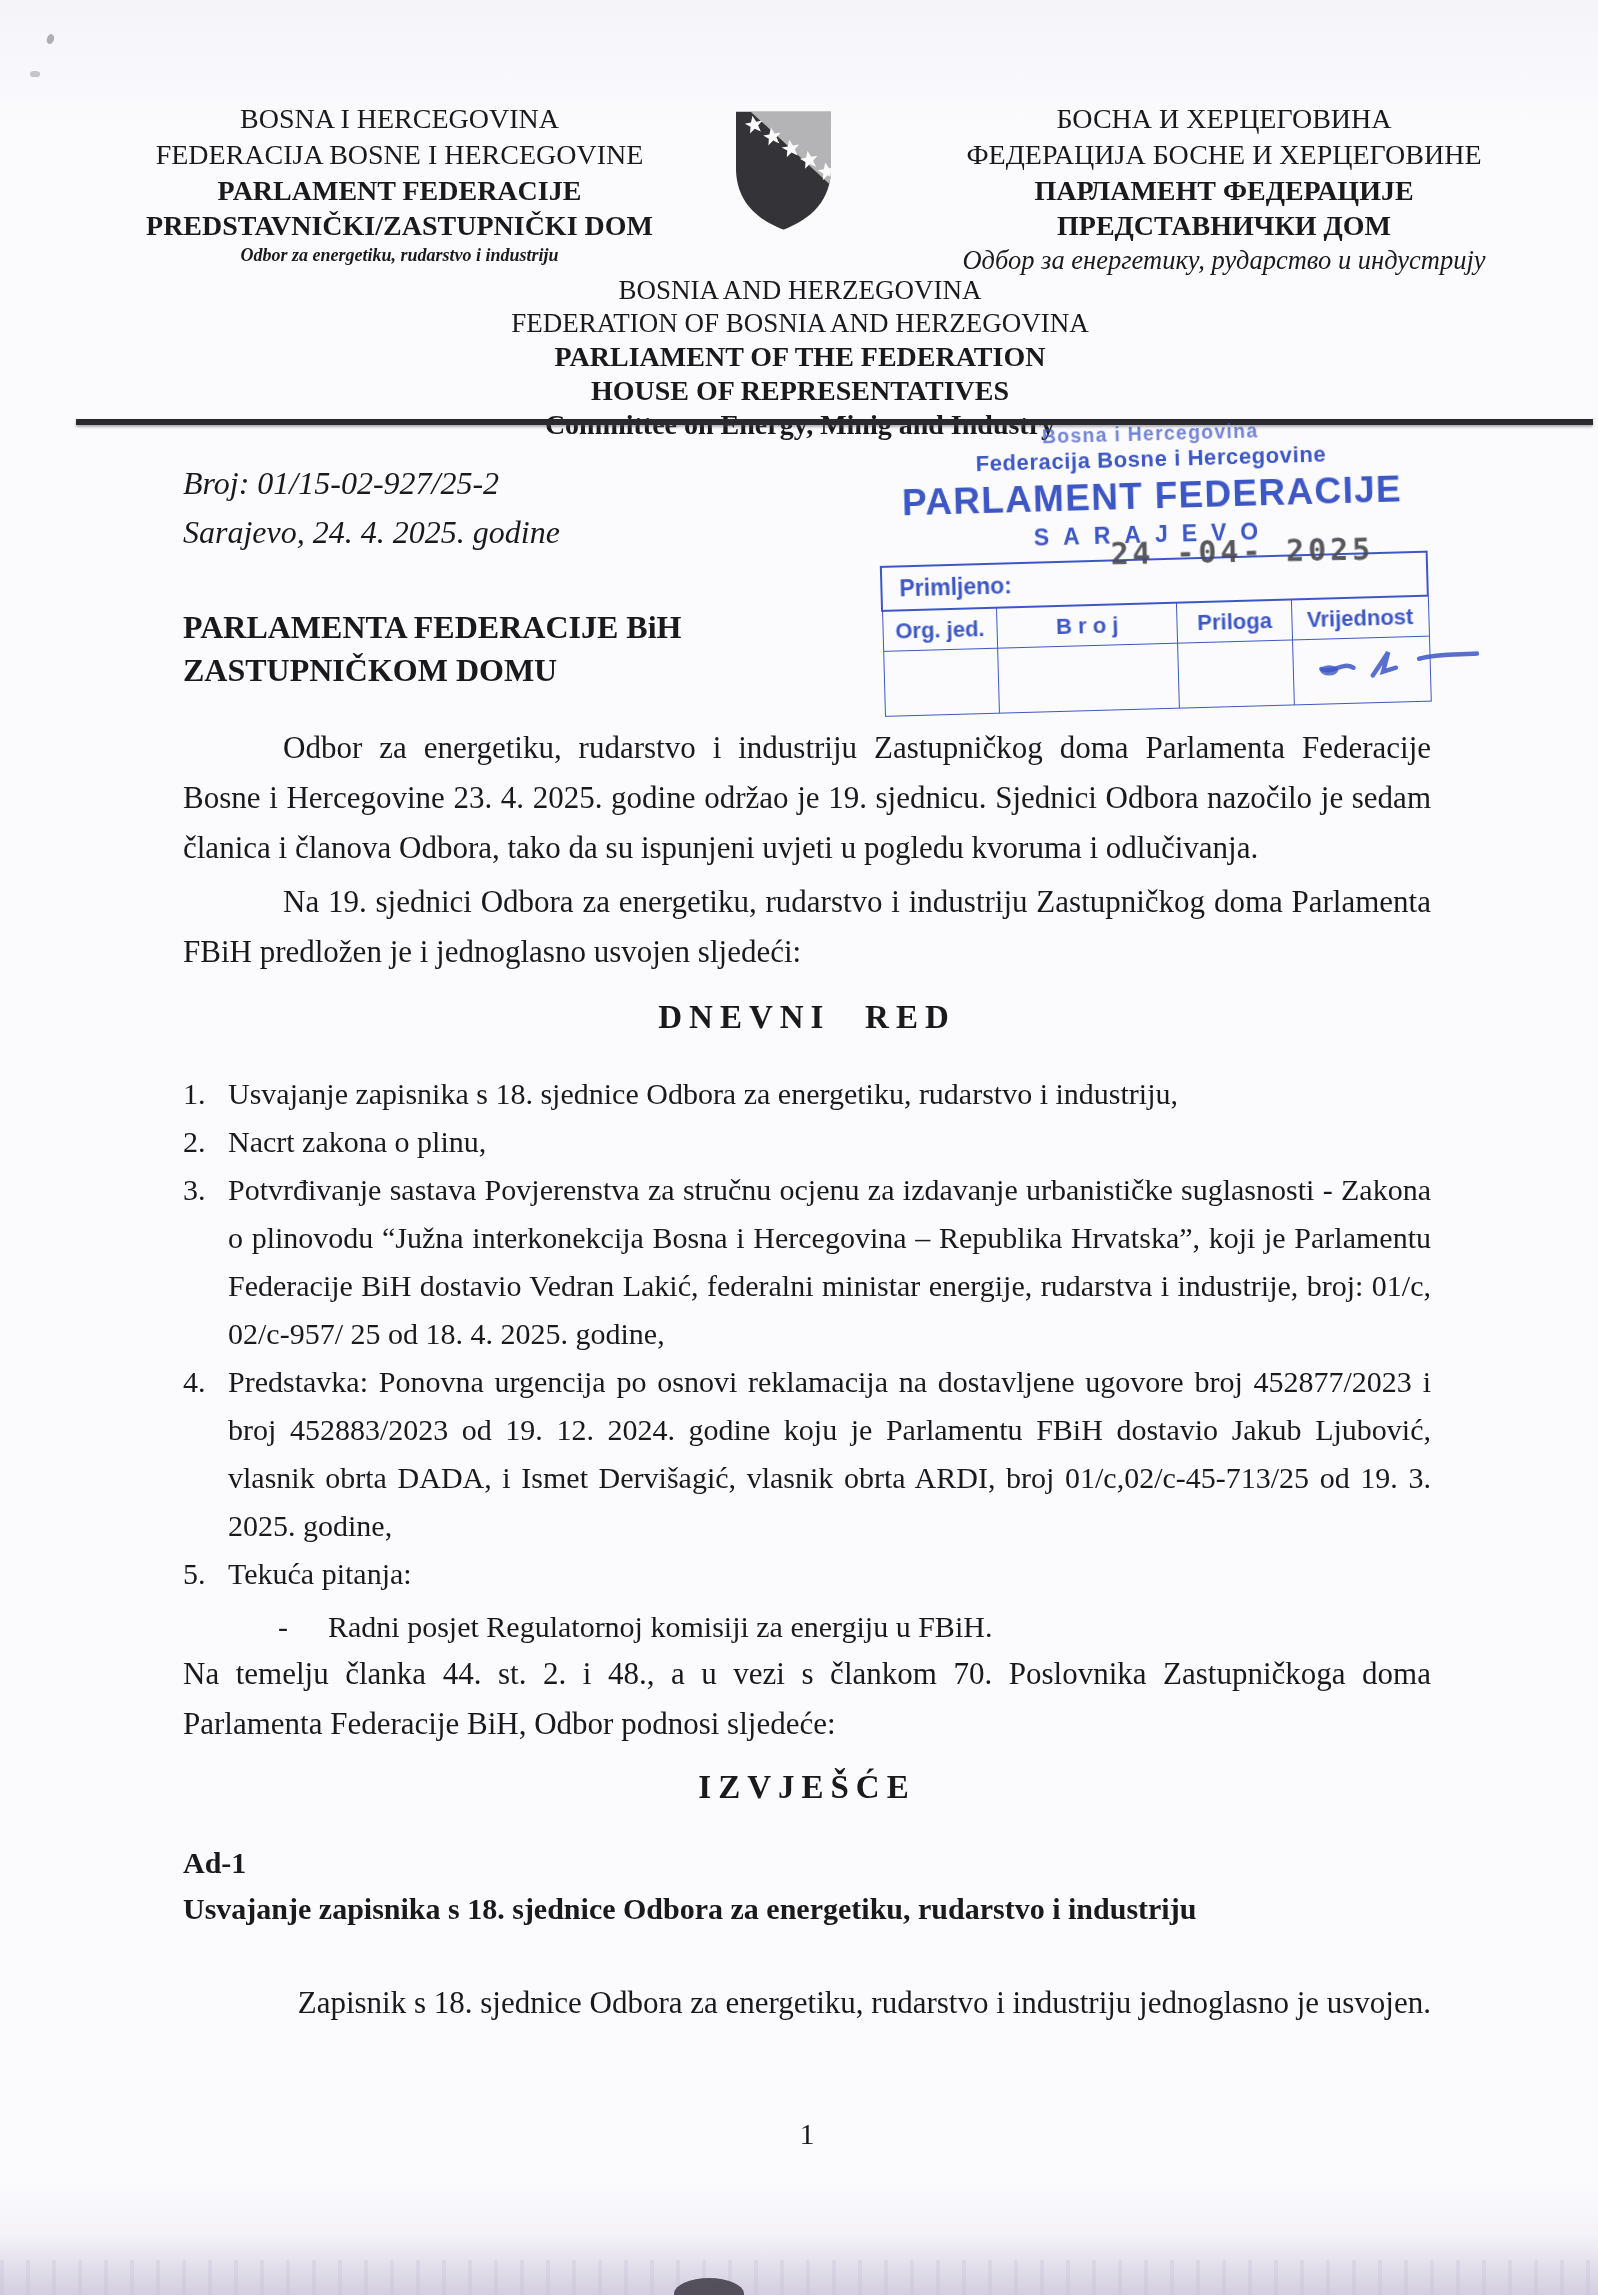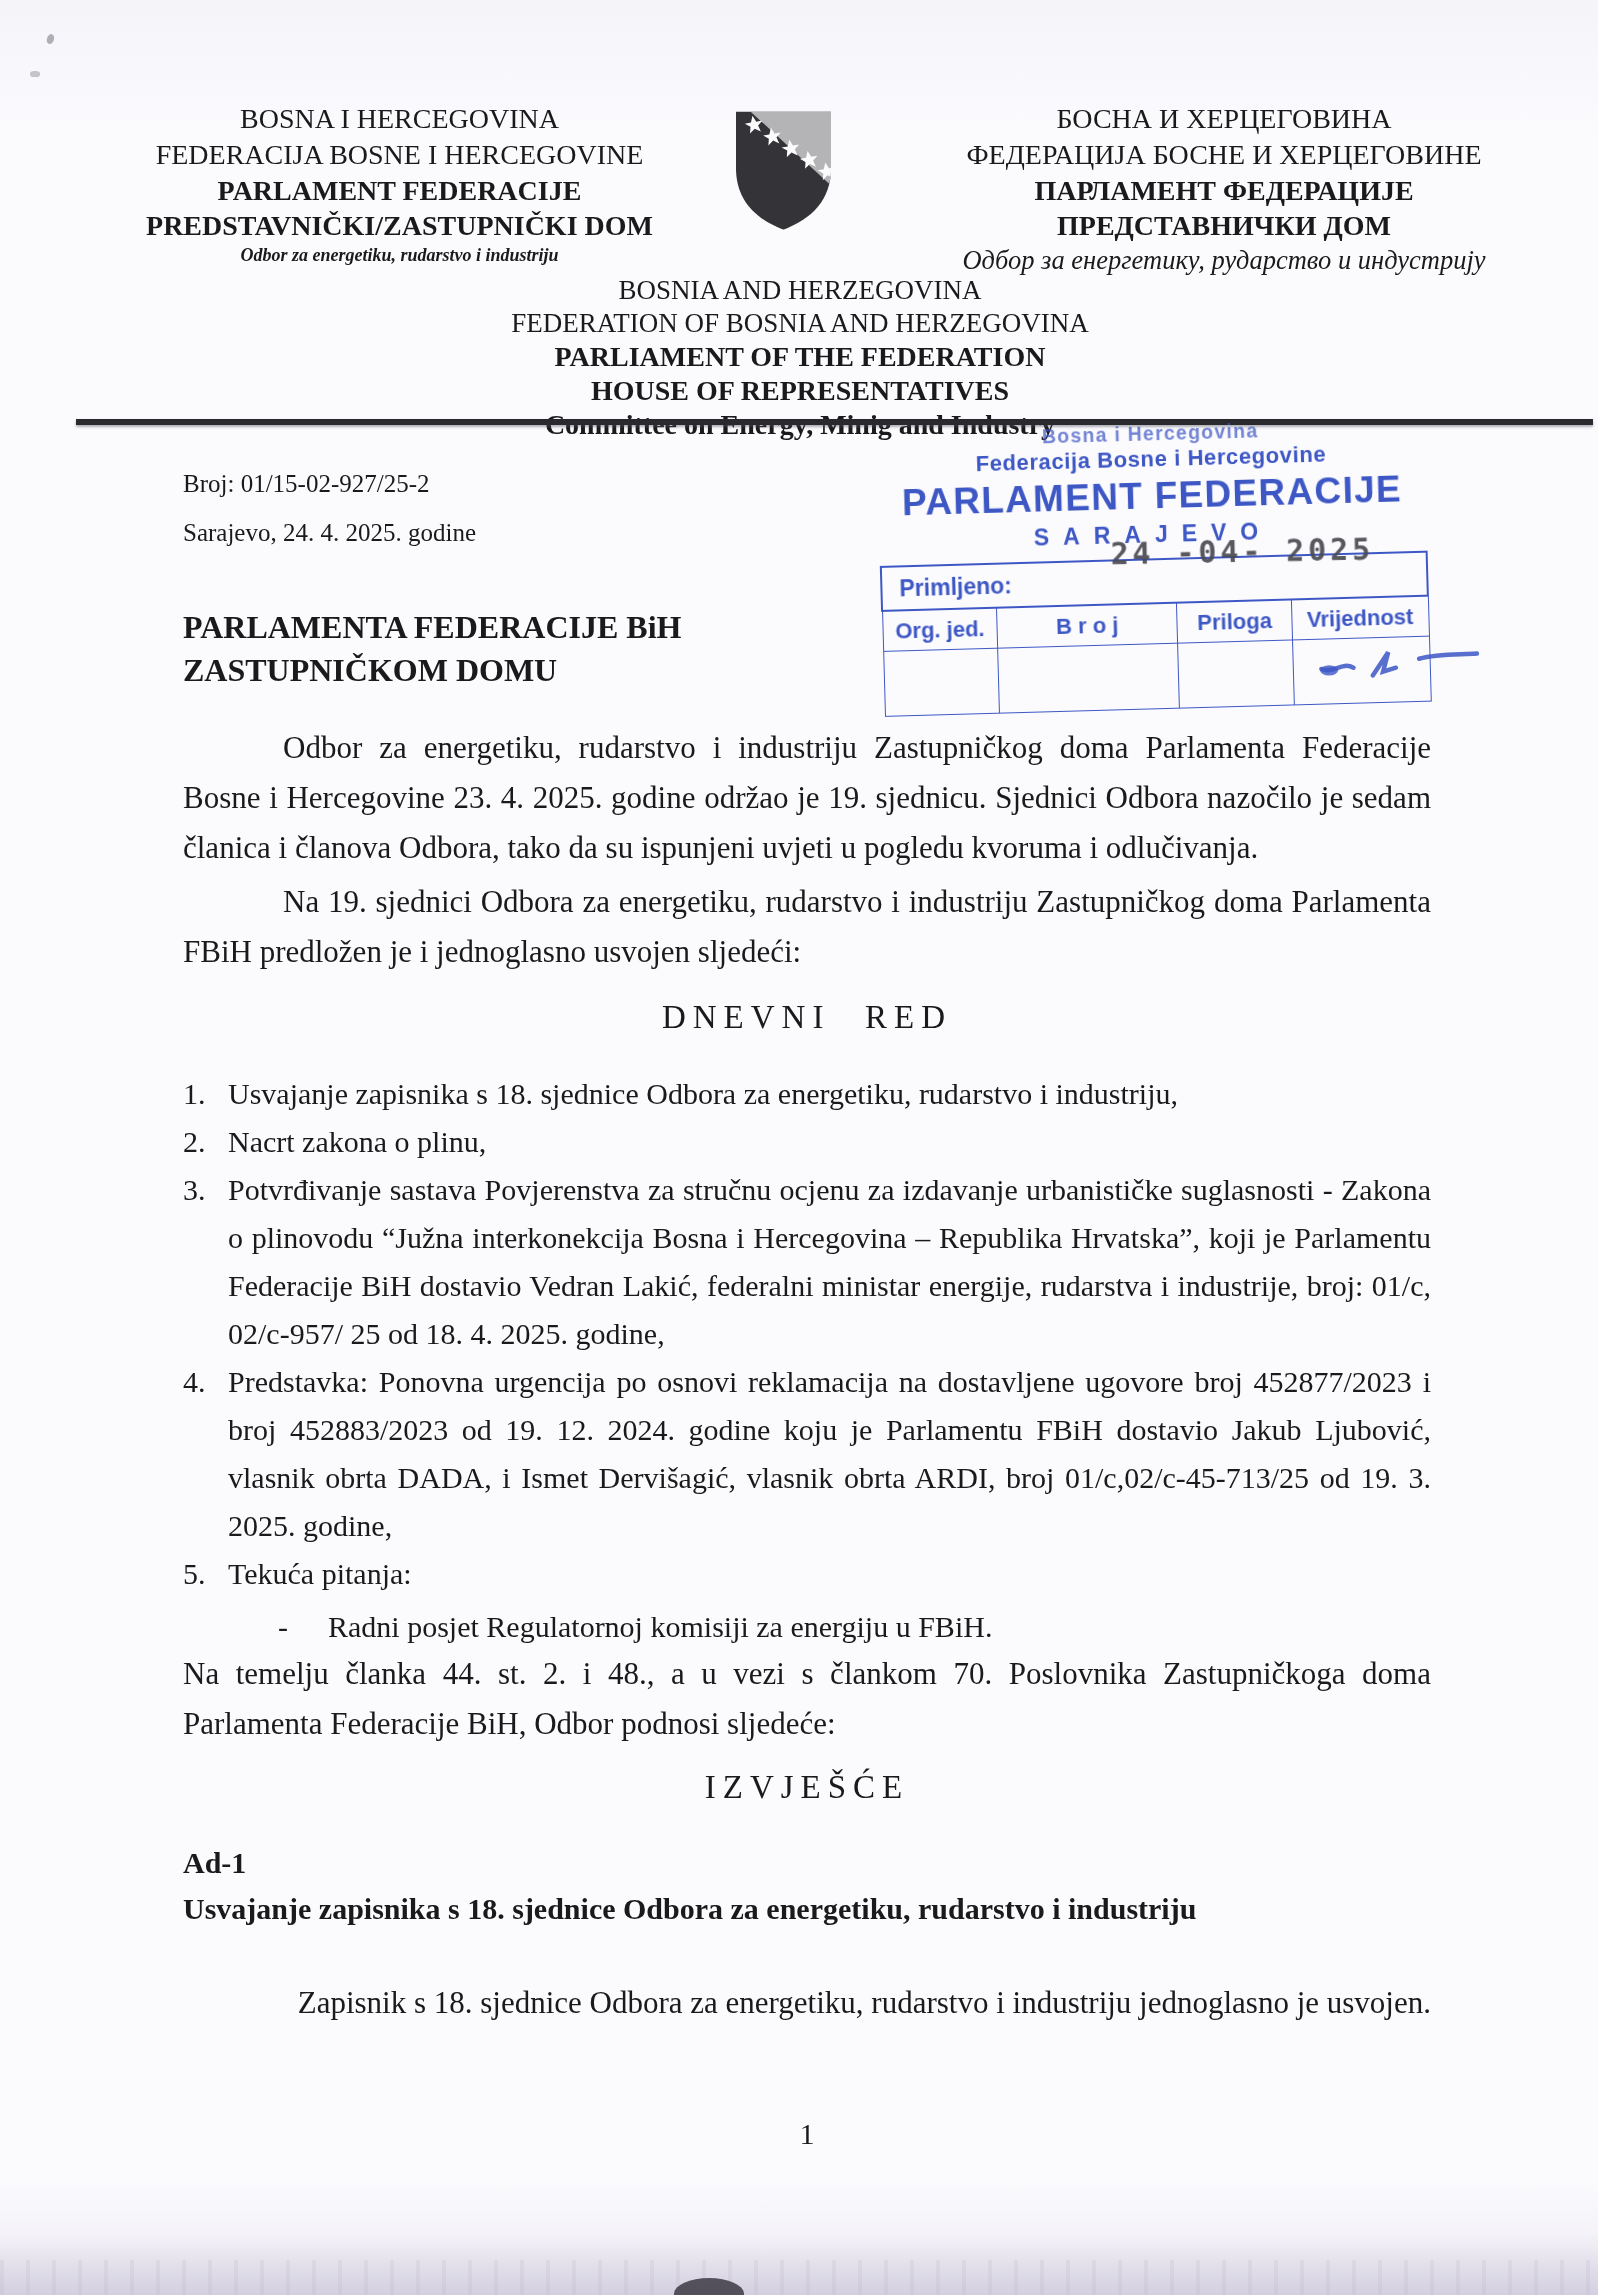--- a/index.html
+++ b/index.html
@@ -22,21 +22,21 @@
   .hdr .bi{ font-weight:bold; font-style:italic; font-size:18px; }
   .hdr .i{ font-style:italic; font-size:26.5px; }
   .hdr-left{ left:90px; top:101px; width:619px; }
   .hdr-right{ left:895px; top:101px; width:658px; }
   .coat{ left:728px; top:107px; width:111px; height:126px; }
   .english{ left:413px; top:274px; width:774px; text-align:center; line-height:1.22; font-size:27px; }
   .english .b{ font-weight:bold; font-size:28px; }
   .rule{ left:76px; top:419px; width:1517px; height:5.8px; background:#2a2a2e;
          box-shadow:0 1.9px 2.6px rgba(80,80,95,.45); }
   
-  .meta{ left:183px; top:459px; font-size:25px; line-height:49px; }
+  .meta{ left:183px; top:459px; font-size:32px; line-height:49px;font-style:italic; }
   .stamp{
     left:876px; top:430px; width:548px;
     color:#3d57c5; font-family:"Liberation Sans", sans-serif;
     transform:rotate(-1.6deg); transform-origin:left top;
     filter:blur(0.3px);
   }
   .stamp .s1{ text-align:center; font-size:19.4px; font-weight:bold; letter-spacing:1.3px; opacity:.72; }
   .stamp .s2{ text-align:center; font-size:22px; font-weight:bold; letter-spacing:0.6px; margin-top:1.3px;}
   .stamp .s3{ text-align:center; font-size:37px; font-weight:800; letter-spacing:1.3px; margin-top:2.6px;}
   .stamp .s4{ text-align:center; font-size:23px; font-weight:800; letter-spacing:14px; margin-top:3.9px;}
@@ -53,21 +53,21 @@
     font-size:30px; font-weight:bold; letter-spacing:3.9px;
     color:#4a4a52; opacity:.92; transform:rotate(.5deg);
     white-space:nowrap;
   }
   .pen-mark{ left:1316px; top:642px; }
   
   .recipient{ left:183px; top:606px; font-size:32px; font-weight:bold; line-height:43px; }
   .para{ left:183px; width:1248px; font-size:31px; line-height:50px; text-align:justify; }
   .indent{ text-indent:100px; }
   .p1{ top:723px; } .p2{ top:877px; } .p3{ top:1649px; }
-  .center-title{ left:183px; width:1248px; text-align:center; font-size:33px; font-weight:normal;
+  .center-title{ left:183px; width:1248px; text-align:center; font-size:33px; font-weight:bold;
                  letter-spacing:7px; word-spacing:19.4px; }
   .dnevni{ top:999px; } .izvjesce{ top:1769px; }
   .agenda{ left:183px; top:1070px; width:1248px; font-size:30px; line-height:48px; }
   .agenda-item{ display:flex; }
   .agenda-num{ width:45px; flex:none; }
   .agenda-txt{ flex:1; text-align:justify; }
   .agenda-sub{ display:flex; margin-top:5.2px; margin-left:95px; }
   .sub-dash{ width:50px; flex:none; }
   .ad1{ left:183px; top:1840px; font-size:30px; font-weight:bold; line-height:46px; }
   .final{ top:1978px; text-align:right; }

